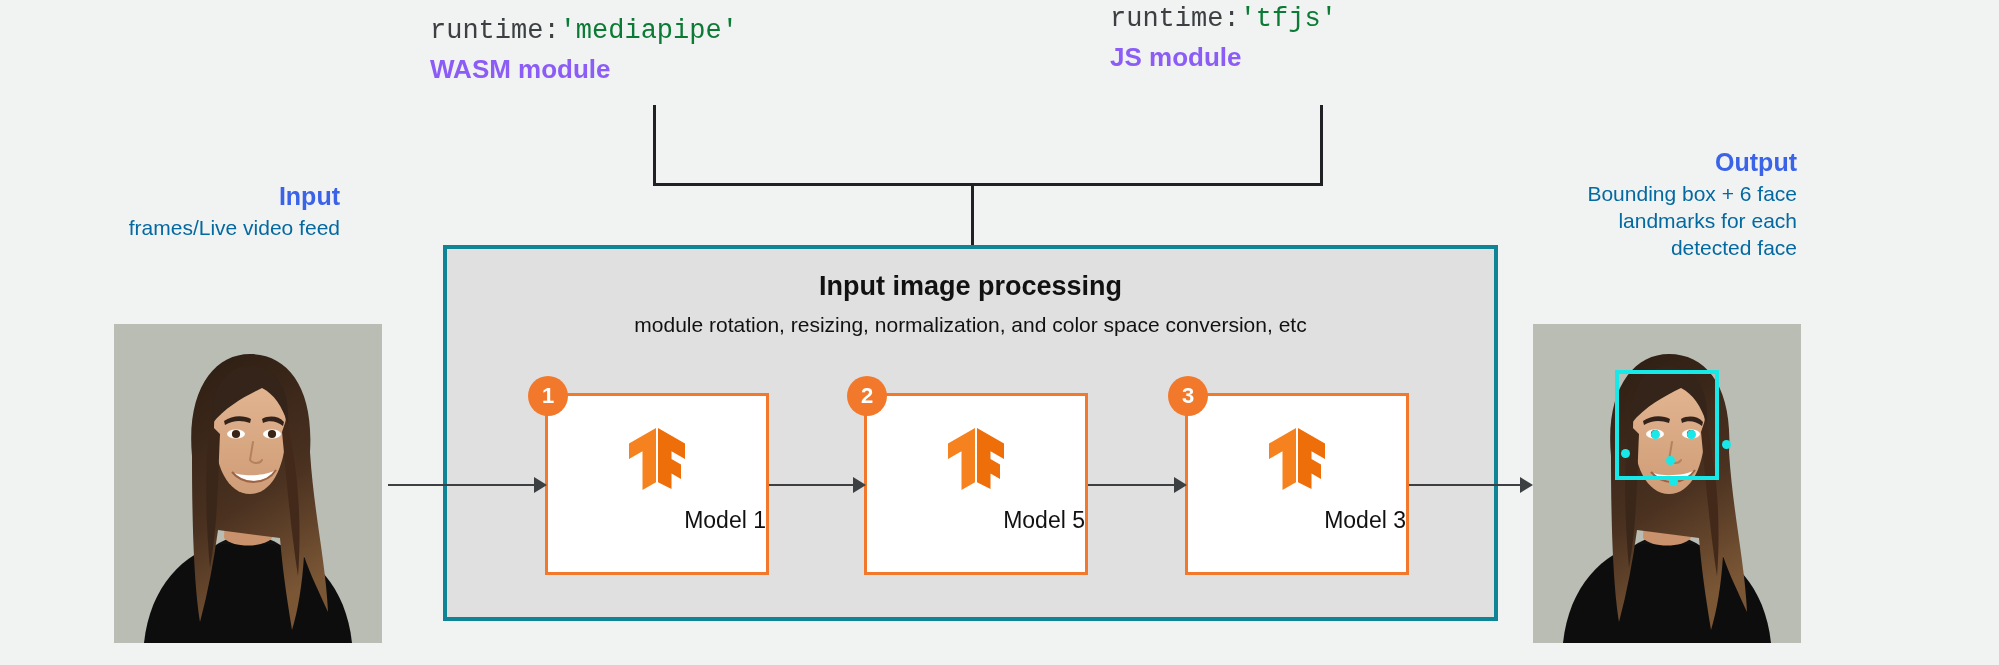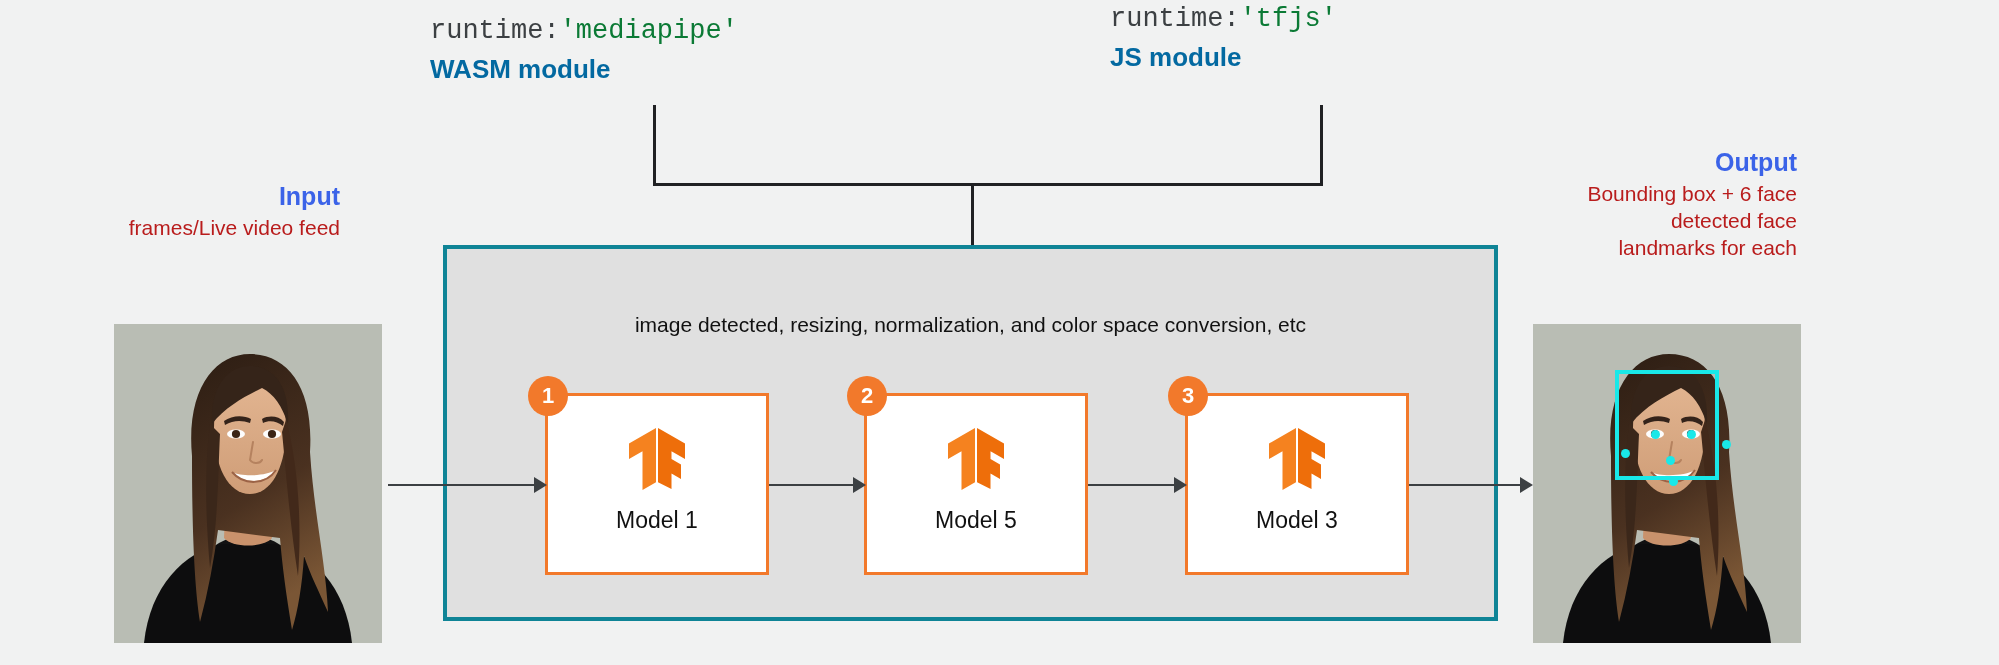--- a/index.html
+++ b/index.html
@@ -13,21 +13,21 @@
   .stage{position:absolute;inset:0;}
 
   
   .runtime-label{position:absolute;}
   .runtime-code{
     font-family:"Liberation Mono","DejaVu Sans Mono",monospace;
     font-size:27px;color:#3c4043;white-space:nowrap;letter-spacing:0px;
   }
   .runtime-code .val{color:#0b7a35;}
   .runtime-sub{
-    font-size:26px;font-weight:bold;color:#0369a1;margin-top:8px;white-space:nowrap;
+    font-size:26px;font-weight:bold;color:#8b5cf6;margin-top:8px;white-space:nowrap;
   }
 
   
   .line{position:absolute;background:#202124;}
 
   
   .panel{
     position:absolute;
     left:443px;top:245px;width:1055px;height:376px;
     background:#e0e0e0;
@@ -43,42 +43,42 @@
     text-align:center;font-size:21px;color:#111;
   }
 
   
   .model-box{
     position:absolute;top:393px;width:224px;height:182px;
     background:#ffffff;border:3px solid #f2792b;box-sizing:border-box;
   }
   .model-label{
     position:absolute;left:0;right:0;bottom:38px;
-    text-align:center;font-size:23px;color:#111;
+    text-align:right;font-size:23px;color:#111;
   }
   .tf-logo{position:absolute;left:50%;top:32px;transform:translateX(-50%);}
   .badge{
     position:absolute;width:40px;height:40px;border-radius:50%;
     background:#f2792b;color:#fff;font-size:22px;font-weight:bold;
     display:flex;align-items:center;justify-content:center;
     top:-20px;left:-20px;
   }
 
   
   .arrow-line{position:absolute;height:2px;background:#3c4043;top:484px;}
   .arrow-head{
     position:absolute;top:477px;width:0;height:0;
     border-top:8px solid transparent;border-bottom:8px solid transparent;
     border-left:13px solid #3c4043;
   }
 
   
   .caption{position:absolute;text-align:right;}
   .caption-title{font-size:25px;font-weight:bold;color:#3b63e8;}
-  .caption-body{font-size:21px;color:#b91c1c;line-height:1.28;margin-top:4px;}
+  .caption-body{font-size:21px;color:#0369a1;line-height:1.28;margin-top:4px;}
 
   
   .photo{position:absolute;overflow:hidden;background:#b7bbb2;}
   .photo svg{display:block;}
 
   
   .bbox{position:absolute;border:4px solid #19e8e8;box-sizing:border-box;}
   .landmark{position:absolute;width:9px;height:9px;border-radius:50%;background:#19e8e8;}
 </style>
 </head>
@@ -99,21 +99,22 @@
     </div>
     <div class="runtime-sub">JS module</div>
   </div>
 
   <div class="line" style="left:653px;top:105px;width:3px;height:80px;"></div>
   <div class="line" style="left:1320px;top:105px;width:3px;height:80px;"></div>
   <div class="line" style="left:653px;top:183px;width:670px;height:3px;"></div>
   <div class="line" style="left:971px;top:183px;width:3px;height:64px;"></div>
 
   <div class="panel">
-    <div class="panel-sub">image detected, resizing, normalization, and color space conversion, etc</div>
+    <div class="panel-title">Input image processing</div>
+    <div class="panel-sub">module rotation, resizing, normalization, and color space conversion, etc</div>
   </div>
 
   <div class="model-box" style="left:545px;">
     <div class="badge">1</div>
     <div class="tf-logo">
       <svg width="56" height="62" viewBox="0 0 56 62" aria-hidden="true">
         <polygon points="27,0 0,15.5 0,31 13.5,23.3 13.5,62 27,54.2" fill="#f5821f"></polygon>
         <polygon points="29,0 56,15.5 56,31 42.5,23.3 42.5,31 52,36.5 52,51 42.5,45.5 42.5,61 29,54.2" fill="#ee6e0a"></polygon>
       </svg>
     </div>
@@ -158,22 +159,22 @@
     <div class="caption-title">Input</div>
     <div class="caption-body">
       <div>frames/Live video feed</div>
     </div>
   </div>
 
   <div class="caption" style="left:1557px;top:148px;width:240px;">
     <div class="caption-title">Output</div>
     <div class="caption-body">
       <div>Bounding box + 6 face</div>
+      <div>landmarks for each</div>
       <div>detected face</div>
-      <div>landmarks for each</div>
     </div>
   </div>
 
   <div class="photo" style="left:114px;top:324px;width:268px;height:319px;">
     <svg width="268" height="319" viewBox="0 0 268 319" aria-hidden="true">
       <defs>
         <linearGradient id="hairA" x1="0" y1="0" x2="0.3" y2="1">
           <stop offset="0%" stop-color="#2c1d13"></stop>
           <stop offset="60%" stop-color="#4a3120"></stop>
           <stop offset="100%" stop-color="#7a5635"></stop>

